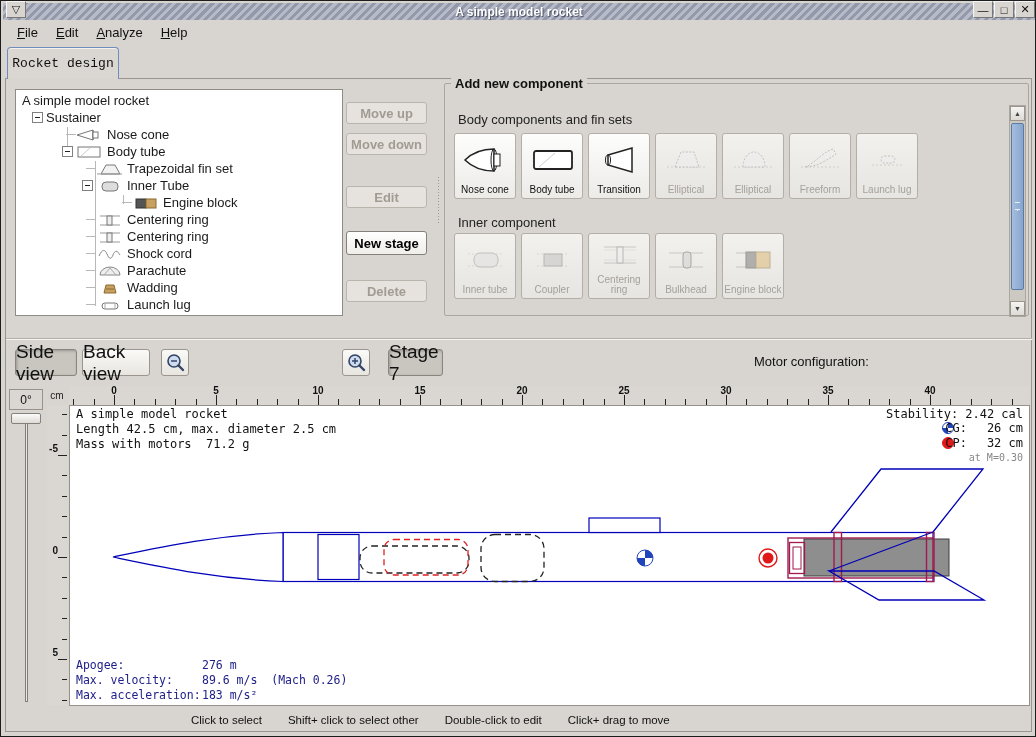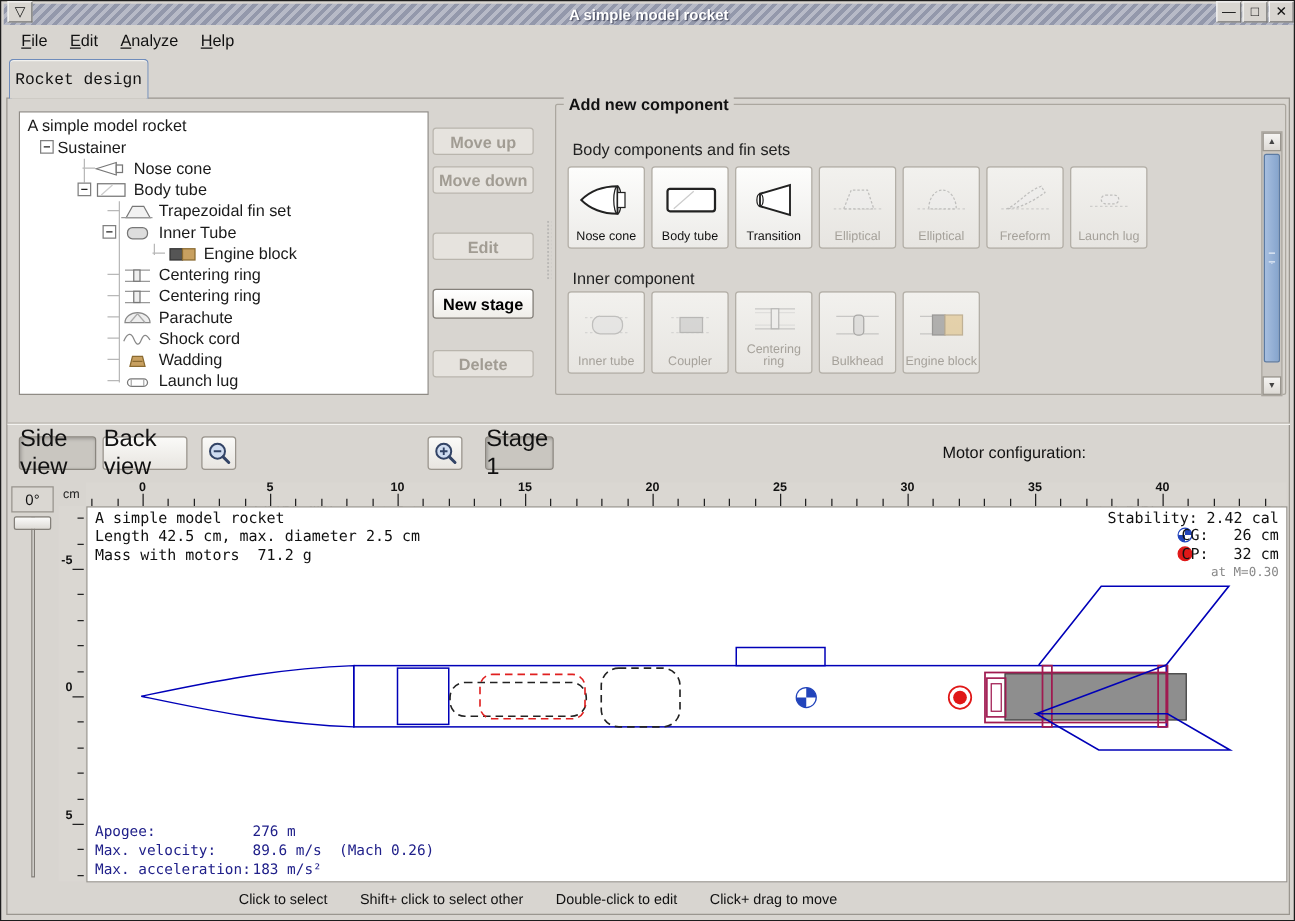--- a/index.html
+++ b/index.html
@@ -302,30 +302,30 @@
     <div class="t-row lvl3">
       <div class="slot"></div>
       <svg class="t-ico" width="26" height="14">
           <use href="#t-cring"></use>
         </svg>
       <span>Centering ring</span>
     </div>
     <div class="t-row lvl3">
       <div class="slot"></div>
       <svg class="t-ico" width="26" height="14">
+          <use href="#t-shock"></use>
+        </svg>
+      <span>Shock cord</span>
+    </div>
+    <div class="t-row lvl3">
+      <div class="slot"></div>
+      <svg class="t-ico" width="26" height="14">
           <use href="#t-chute"></use>
         </svg>
       <span>Parachute</span>
-    </div>
-    <div class="t-row lvl3">
-      <div class="slot"></div>
-      <svg class="t-ico" width="26" height="14">
-          <use href="#t-shock"></use>
-        </svg>
-      <span>Shock cord</span>
     </div>
     <div class="t-row lvl3">
       <div class="slot"></div>
       <svg class="t-ico" width="26" height="14">
           <use href="#t-wad"></use>
         </svg>
       <span>Wadding</span>
     </div>
     <div class="t-row lvl3">
       <div class="slot"></div>
@@ -475,21 +475,21 @@
     <span class="chev">
         <span class="tri-down"></span>
       </span>
   </div>
   <div class="tbtn raised" style="left:341px; width:28px;">
     <svg width="22" height="22">
         <use href="#mag"></use>
         <path d="M7,9 H13 M10,6 V12" stroke="#334466" stroke-width="1.5"></path>
       </svg>
   </div>
-  <div class="tbtn pressed" style="left:387px; width:55px;">Stage 1</div>
+  <div class="tbtn pressed" style="left:387px; width:55px;">Stage 7</div>
   <span class="motor-label">Motor configuration:</span>
   <div class="combo" style="left:879px; width:146px;">
     <span class="val">[C6-5]</span>
     <span class="chev">
         <span class="tri-down"></span>
       </span>
   </div>
 
   <div class="zerodeg">0°</div>
   <div class="slider-track"></div>

